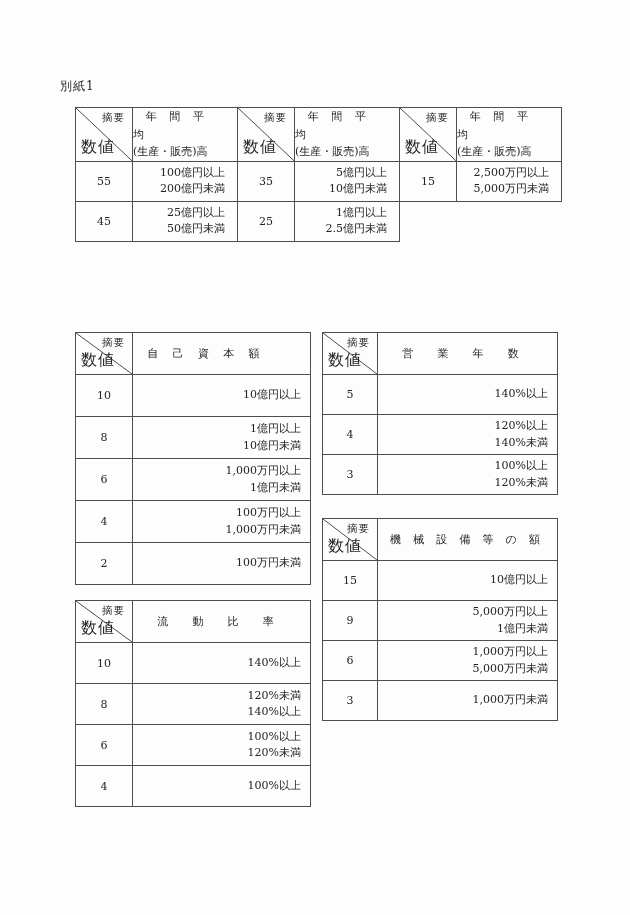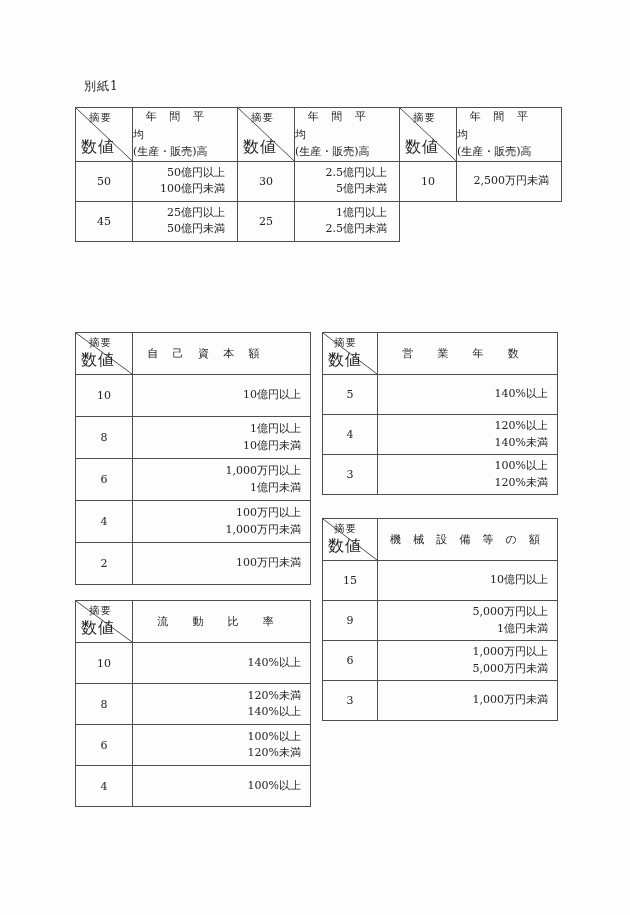--- a/index.html
+++ b/index.html
@@ -4,21 +4,21 @@
 <style>
   * { margin:0; padding:0; box-sizing:border-box; }
   html { background:#ffffff; }
   body {
     width:630px; height:915px; position:relative;
     background:#fdfdfd;
     font-family:"DejaVu Serif","Liberation Serif",serif;
     color:#242424;
     overflow:hidden;
   }
-  .doc-title { position:absolute; left:84px; top:78px; font-size:12px; letter-spacing:1px; }
+  .doc-title { position:absolute; left:60px; top:78px; font-size:12px; letter-spacing:1px; }
 
   table.tbl { position:absolute; border-collapse:collapse; table-layout:fixed; }
   .tbl td {
     border:1px solid #4d4d52;
     font-size:11px;
     vertical-align:middle;
     overflow:hidden;
   }
 
   
@@ -30,21 +30,21 @@
   .top tr td { height:40px; }
   .top tr.hr td { height:46px; }
   #capital tr td { height:42px; }
   #years tr td, #machinery tr td { height:40px; }
   #ratio tr td { height:41px; }
   #capital tr.hr td, #years tr.hr td, #machinery tr.hr td, #ratio tr.hr td { height:42px; }
 
   
   td.diag { position:relative; padding:0; }
   .dline { position:absolute; top:0; left:0; width:100%; height:100%; display:block; }
-  .tr-lab { position:absolute; top:3px; right:20px; font-size:10.5px; letter-spacing:1px; }
+  .tr-lab { position:absolute; top:3px; right:7px; font-size:10.5px; letter-spacing:1px; }
   .bl-lab { position:absolute; bottom:3px; left:5px; font-size:16px; letter-spacing:1px; }
 
   
   td.score { text-align:center; }
   td.range { text-align:right; padding-right:12px; white-space:pre-line; line-height:1.5; }
   .left td.range, .right td.range { padding-right:9px; }
   td.head { line-height:1.6; }
   td.empty { border:none; background:transparent; }
 
   
@@ -97,28 +97,29 @@
           </svg>
         <span class="tr-lab">摘要</span>
         <span class="bl-lab">数値</span>
       </td>
       <td class="head">
         <div class="ls-top">年間平均</div>
         <div>(生産・販売)高</div>
       </td>
     </tr>
     <tr>
-      <td class="score">50</td>
-      <td class="range">50億円以上
-100億円未満</td>
-      <td class="score">30</td>
-      <td class="range">2.5億円以上
-5億円未満</td>
-      <td class="score">10</td>
-      <td class="range">2,500万円未満</td>
+      <td class="score">55</td>
+      <td class="range">100億円以上
+200億円未満</td>
+      <td class="score">35</td>
+      <td class="range">5億円以上
+10億円未満</td>
+      <td class="score">15</td>
+      <td class="range">2,500万円以上
+5,000万円未満</td>
     </tr>
     <tr>
       <td class="score">45</td>
       <td class="range">25億円以上
 50億円未満</td>
       <td class="score">25</td>
       <td class="range">1億円以上
 2.5億円未満</td>
       <td class="empty" colspan="2"></td>
     </tr>

